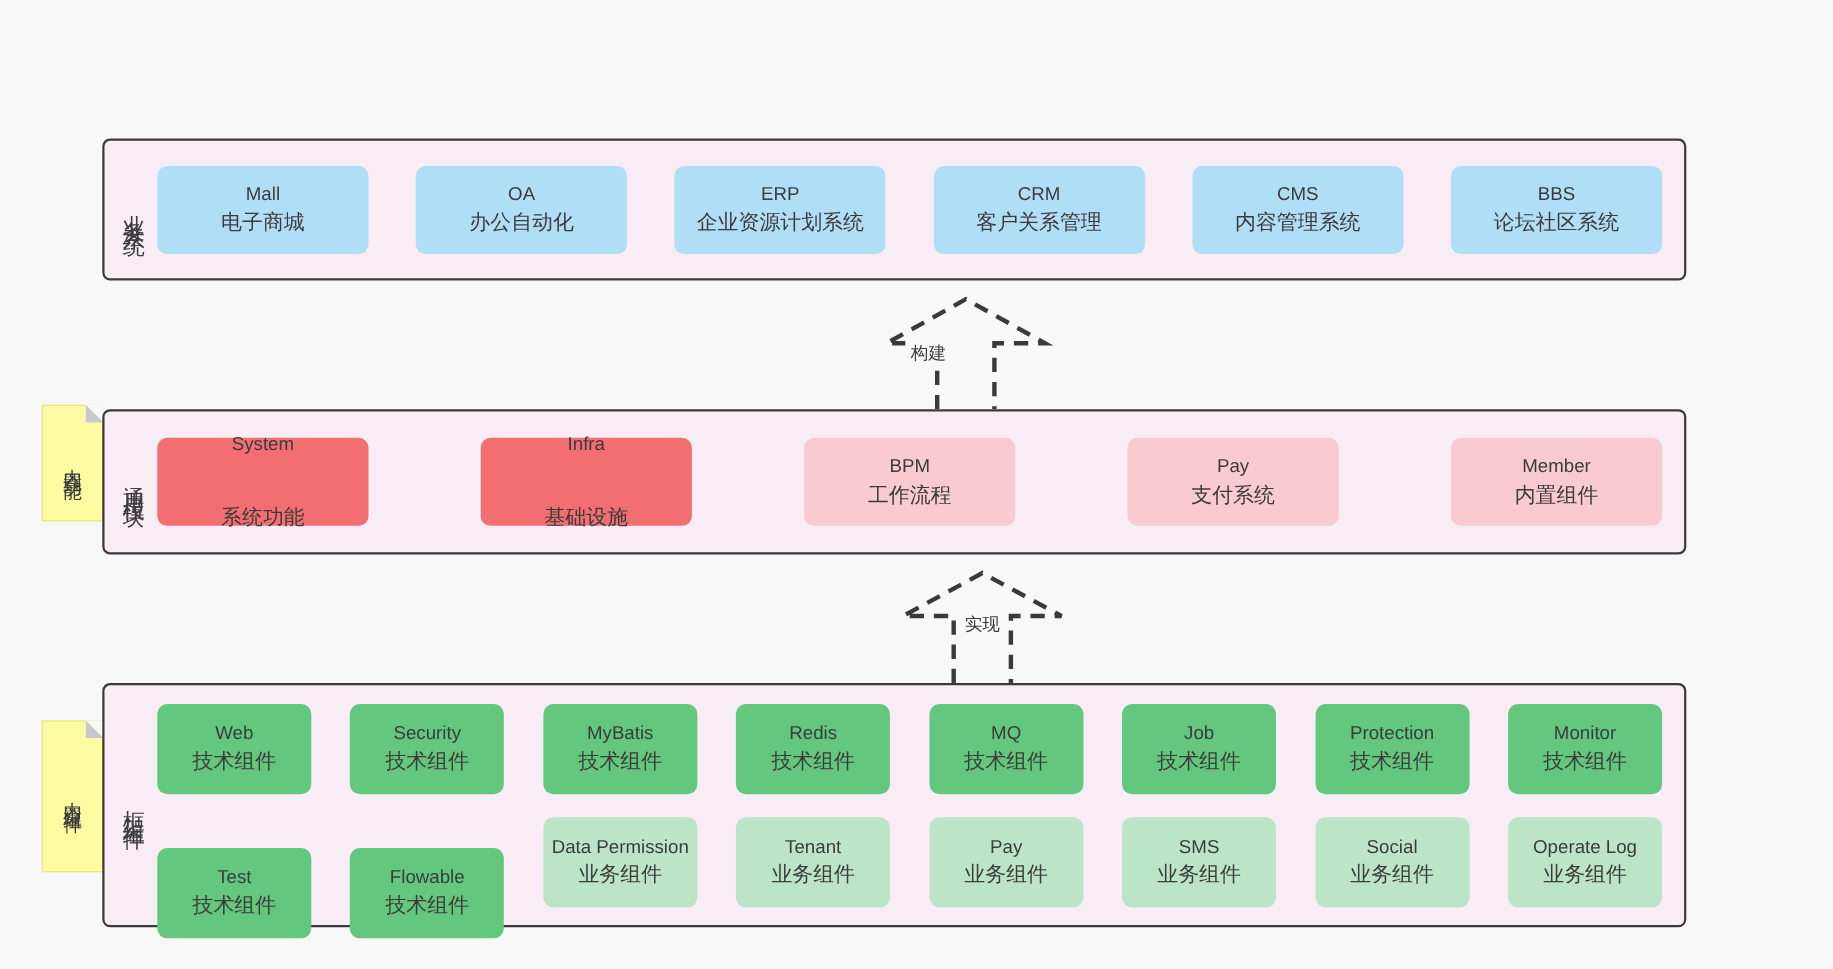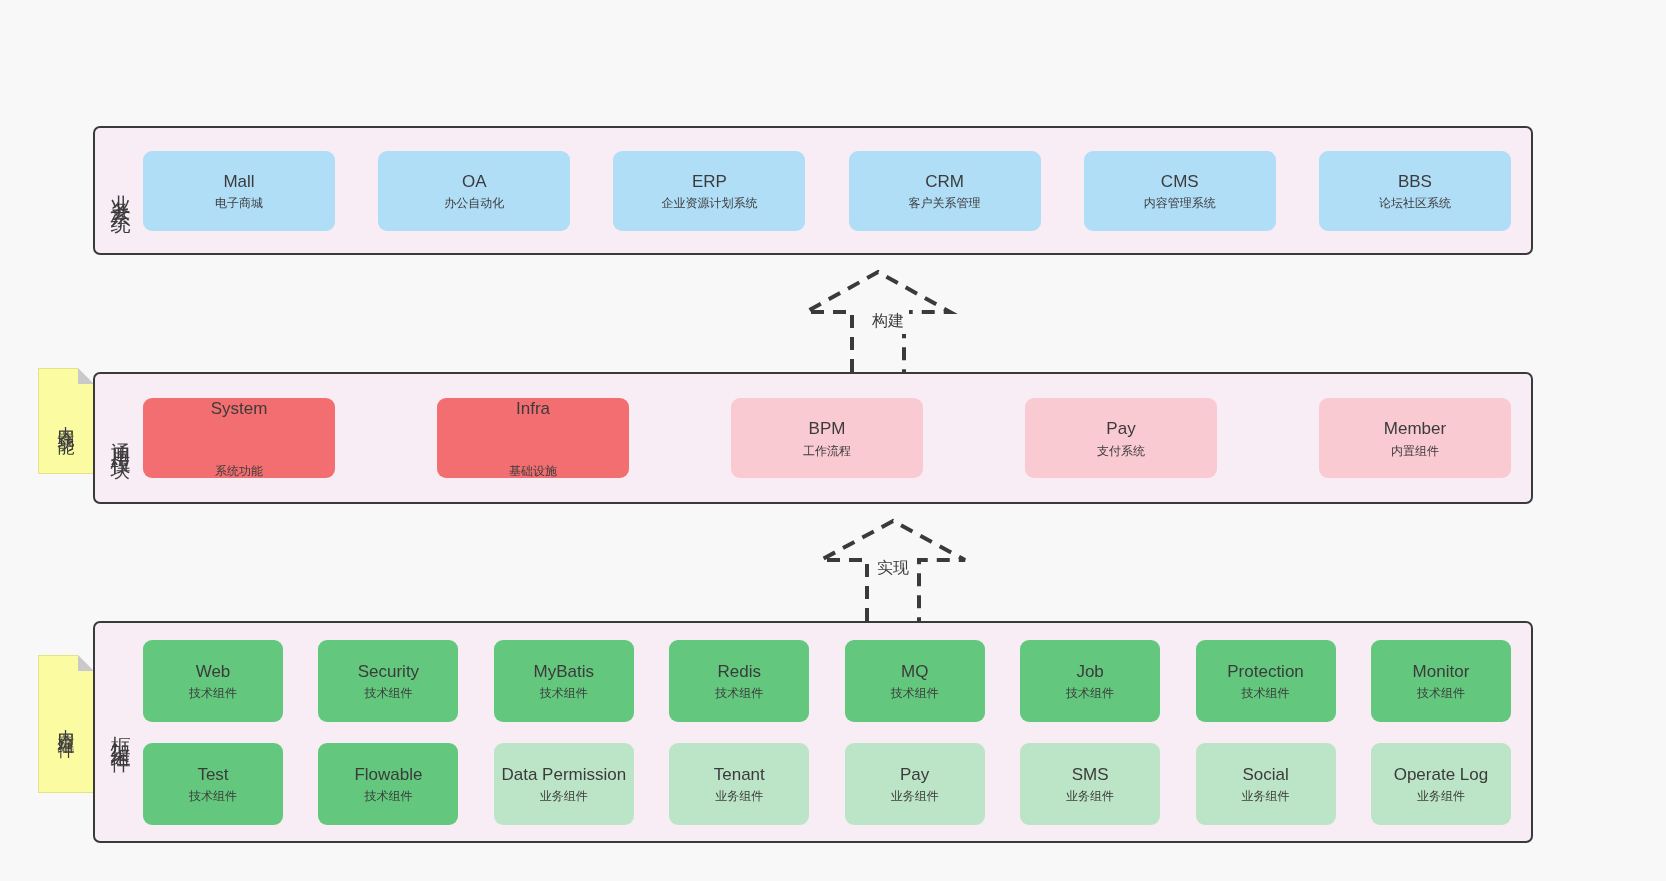--- a/index.html
+++ b/index.html
@@ -37,25 +37,25 @@
   .rows{flex:1;display:flex;flex-direction:column;gap:21px;}
   .row{display:flex;justify-content:space-between;}
 
   .box{
     width:192px;height:80px;border-radius:9px;
     display:flex;flex-direction:column;align-items:center;justify-content:center;
     text-align:center;line-height:1.5;padding:0 6px;box-sizing:border-box;
   }
   #sec-2 .box{width:140px;height:82px;}
   .box .name{font-size:17px;}
-  .box .desc{font-size:12px;}
+  .box .desc{font-size:19px;}
   .box.blue{background:var(--blue,#b1def7);}
   .box.red{background:var(--red,#f36e70);gap:40px;}
   .box.pink{background:var(--pink,#facad3);}
-  .box.green{background:var(--green,#63c87d);}
+  .box.green{background:var(--green,#63c87d);margin-top:28px;}
   .box.lightgreen{background:var(--lightgreen,#bce5c7);align-items:center;}
 
   
   .sticky{
     position:absolute;left:38px;width:56px;
     background:var(--sticky_yellow,#fbfba2);
     border:1px solid var(--sticky_border,#e3e384);
     box-sizing:border-box;
     display:flex;align-items:center;justify-content:center;
     z-index:1;
@@ -79,21 +79,21 @@
   #arrow-svg-1{left:813px;top:516px;}
   .arrow-svg path{
     fill:none;
     stroke:var(--panel_border,#3a3a3a);
     stroke-width:4;
     stroke-dasharray:13 9;
   }
   .arrow-label{
     position:absolute;width:160px;text-align:center;z-index:3;
   }
-  #arrow-label-0{left:808px;top:309px;font-family:Liberation Mono, monospace;}
+  #arrow-label-0{left:764px;top:309px;font-family:Liberation Mono, monospace;}
   #arrow-label-1{left:813px;top:556px;}
   .arrow-label span{
     display:inline-block;background:var(--page_bg,#f8f8f8);
     font-size:16px;padding:2px 5px;color:var(--text,#3b3b3b);
   }
 </style>
 </head>
 <body>
 
 <div class="stage">

